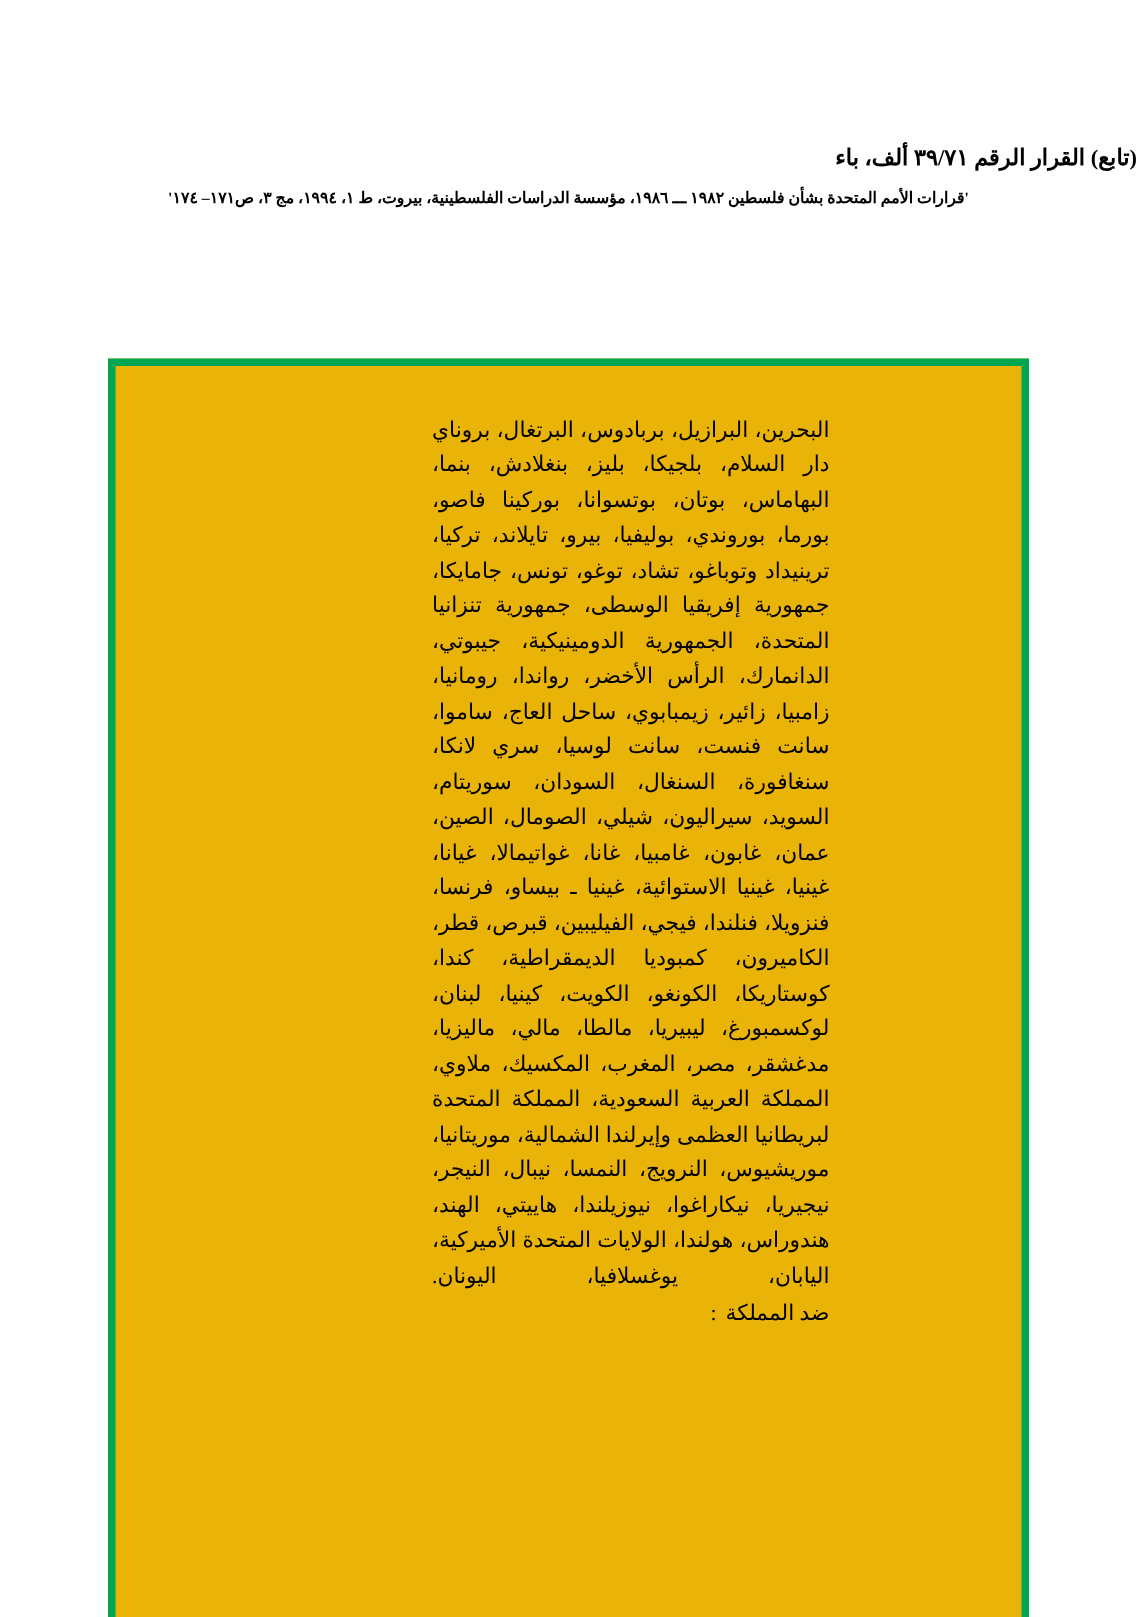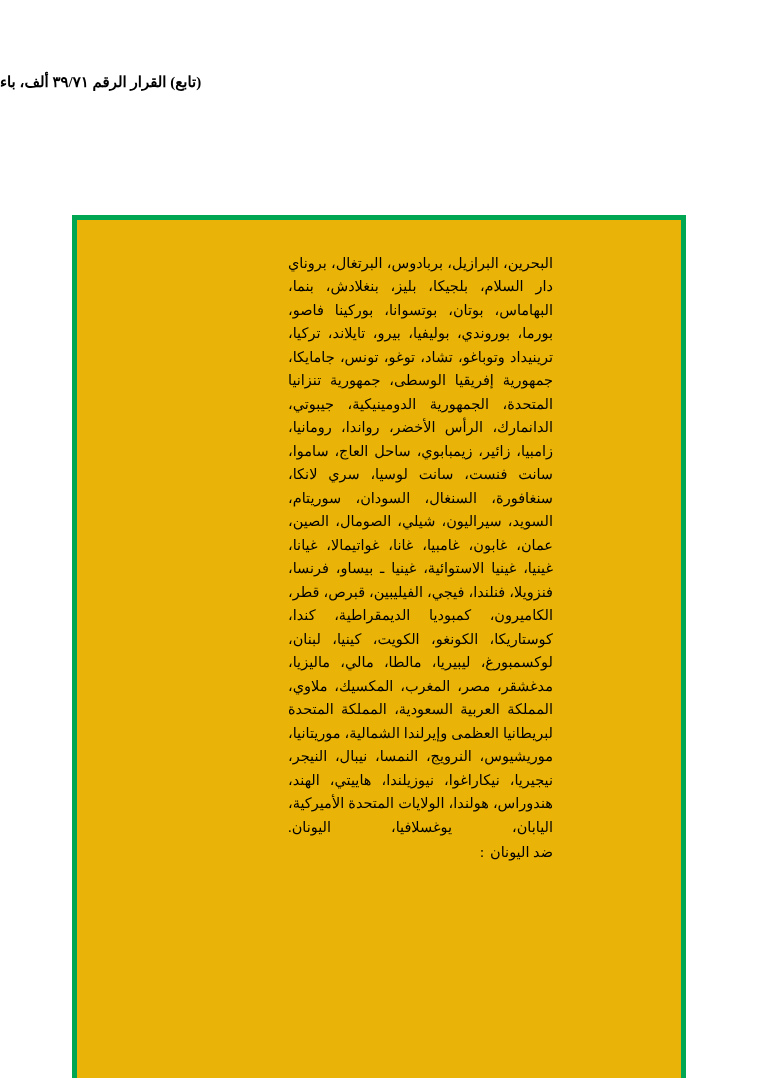--- a/index.html
+++ b/index.html
@@ -15,24 +15,24 @@
     position: relative;
     overflow: hidden;
   }
   .page {
     width: 758px;
     height: 1078px;
     position: relative;
     box-sizing: border-box;
   }
   .doc-title {
-    text-align: left;
+    text-align: right;
     font-weight: bold;
     font-size: 15px;
-    margin-top: 72px;
+    margin-top: 96px;
     line-height: 1.4;
     direction: rtl;
   }
   .doc-source {
     text-align: center;
     font-weight: bold;
     font-size: 10.5px;
     margin-top: 9px;
     line-height: 1.4;
     direction: rtl;
@@ -88,29 +88,30 @@
     text-align-last: justify;
   }
 </style>
 </head>
 <body>
 
 <div class="page">
 
   <div class="doc-title">(تابع) القرار الرقم ٣٩/٧١ ألف، باء</div>
 
+  <div class="doc-source">'قرارات الأمم المتحدة بشأن فلسطين ١٩٨٢ ـــ ١٩٨٦، مؤسسة الدراسات الفلسطينية، بيروت، ط ١، ١٩٩٤، مج ٣، ص١٧١– ١٧٤'</div>
 
   <div class="green-frame">
     <div class="text-column">
 
       <p>البحرين، البرازيل، بربادوس، البرتغال، بروناي دار السلام، بلجيكا، بليز، بنغلادش، بنما، البهاماس، بوتان، بوتسوانا، بوركينا فاصو، بورما، بوروندي، بوليفيا، بيرو، تايلاند، تركيا، ترينيداد وتوباغو، تشاد، توغو، تونس، جامايكا، جمهورية إفريقيا الوسطى، جمهورية تنزانيا المتحدة، الجمهورية الدومينيكية، جيبوتي، الدانمارك، الرأس الأخضر، رواندا، رومانيا، زامبيا، زائير، زيمبابوي، ساحل العاج، ساموا، سانت فنست، سانت لوسيا، سري لانكا، سنغافورة، السنغال، السودان، سوريتام، السويد، سيراليون، شيلي، الصومال، الصين، عمان، غابون، غامبيا، غانا، غواتيمالا، غيانا، غينيا، غينيا الاستوائية، غينيا ـ بيساو، فرنسا، فنزويلا، فنلندا، فيجي، الفيليبين، قبرص، قطر، الكاميرون، كمبوديا الديمقراطية، كندا، كوستاريكا، الكونغو، الكويت، كينيا، لبنان، لوكسمبورغ، ليبيريا، مالطا، مالي، ماليزيا، مدغشقر، مصر، المغرب، المكسيك، ملاوي، المملكة العربية السعودية، المملكة المتحدة لبريطانيا العظمى وإيرلندا الشمالية، موريتانيا، موريشيوس، النرويج، النمسا، نيبال، النيجر، نيجيريا، نيكاراغوا، نيوزيلندا، هاييتي، الهند، هندوراس، هولندا، الولايات المتحدة الأميركية، اليابان، يوغسلافيا، اليونان.</p>
 
       <div class="against-block">
         <div class="against-row">
-          <span class="against-label">ضد اليونان</span>
+          <span class="against-label">ضد المملكة</span>
           <span class="against-colon">:</span>
         </div>
       </div>
 
     </div>
   </div>
 
 </div>
 
 </body></html>

